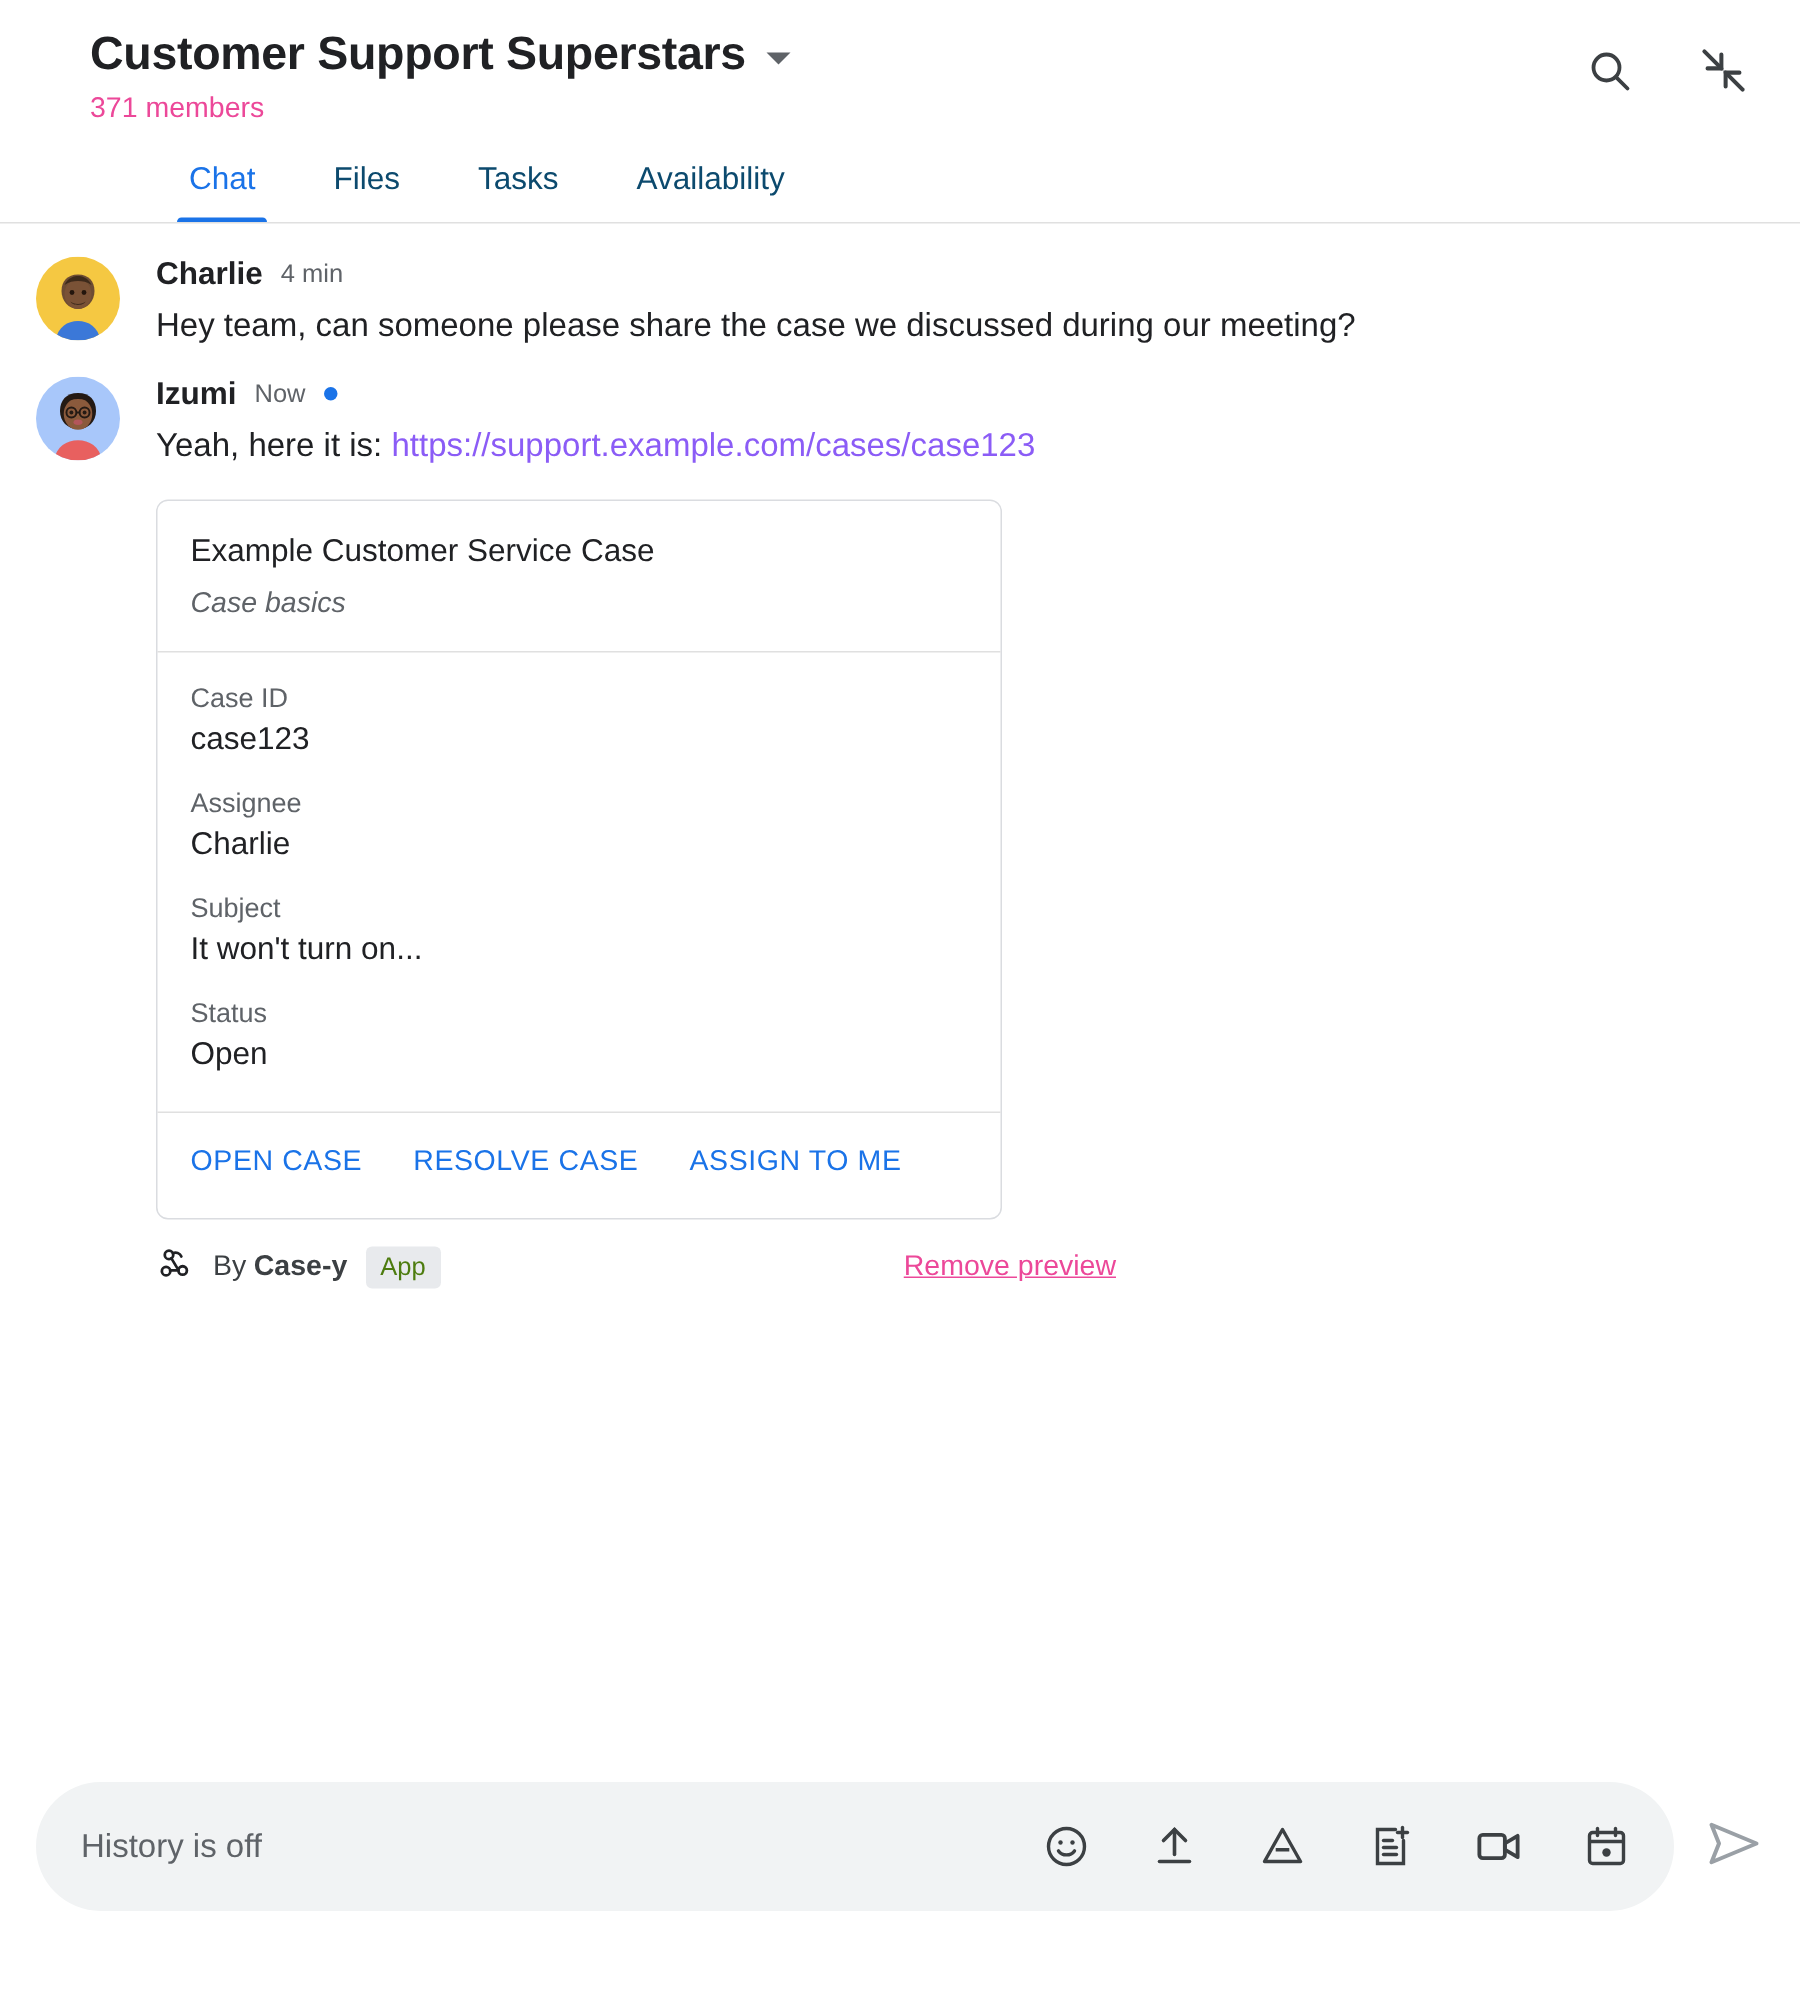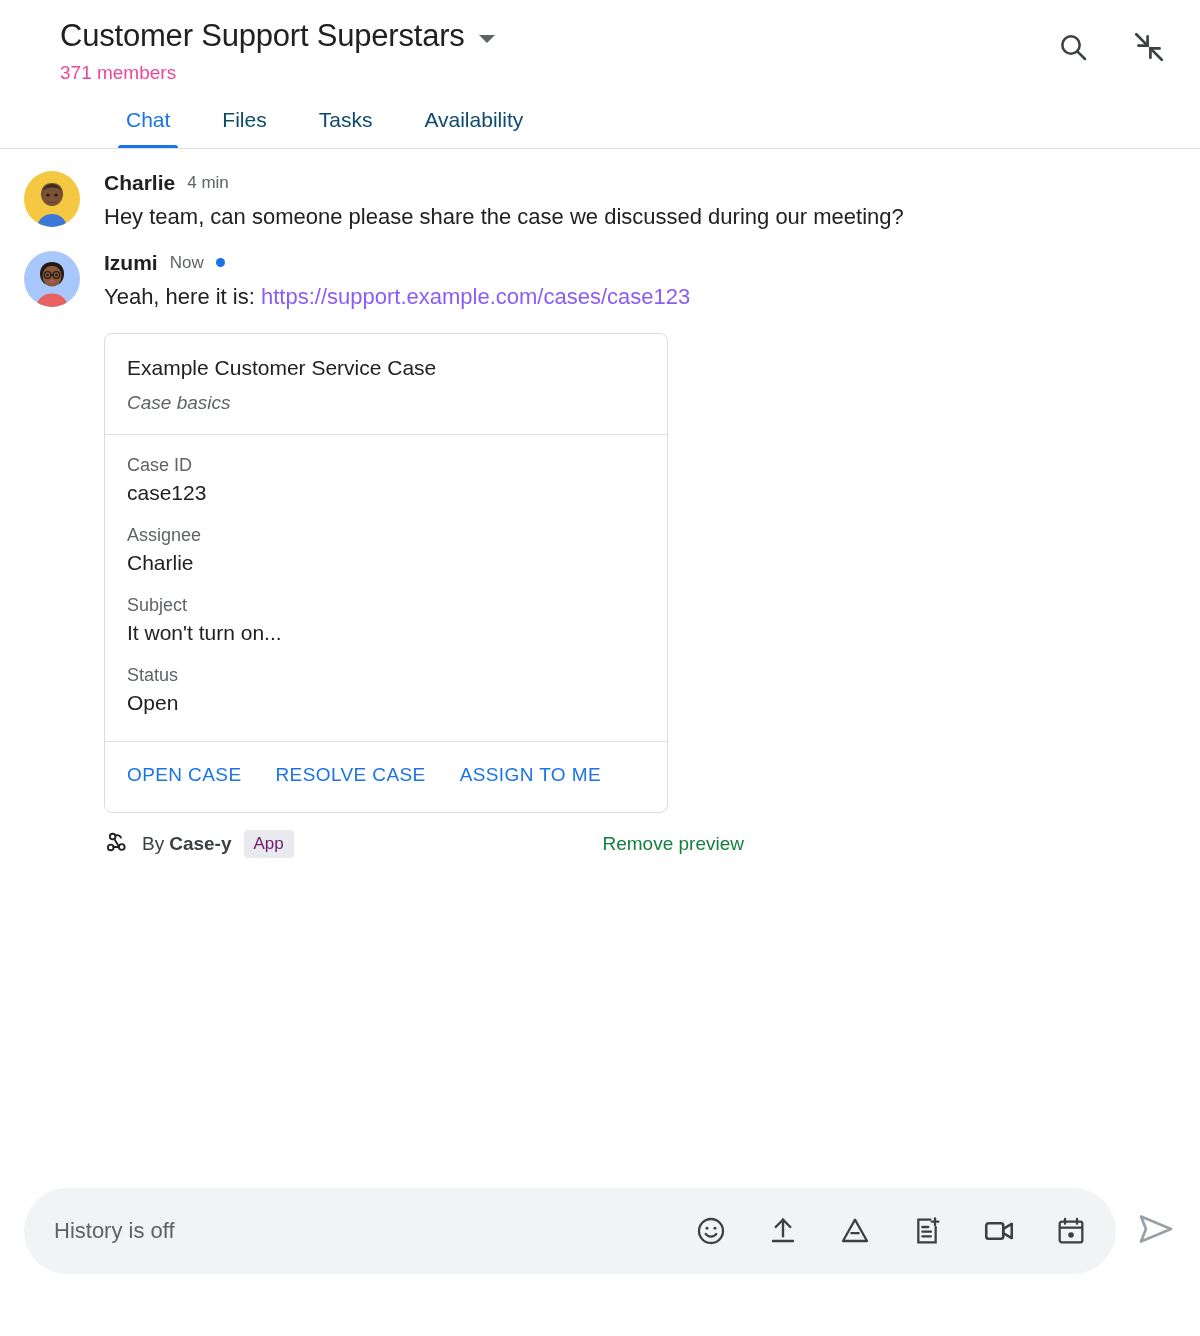--- a/index.html
+++ b/index.html
@@ -19,21 +19,21 @@
     position: relative;
     padding: 18px 24px 0 60px;
   }
   .title-row {
     display: flex;
     align-items: center;
     gap: 14px;
   }
   .space-title {
     font-size: 31px;
-    font-weight: 400;
+    font-weight: 700;
     color: #202124;
     letter-spacing: -0.2px;
   }
   .caret-down {
     width: 0; height: 0;
     border-left: 8px solid transparent;
     border-right: 8px solid transparent;
     border-top: 8px solid #5f6368;
     margin-top: 6px;
   }
@@ -158,29 +158,30 @@
     align-items: center;
     margin-top: 16px;
     font-size: 19px;
     color: #3c4043;
   }
   .by-text { margin-left: 12px; }
   .by-name { font-weight: 700; margin-left: 5px; }
   .app-chip {
     margin-left: 12px;
     background: #e8eaed;
-    color: #701a75;
+    color: #4d7c0f;
     font-size: 17px;
     padding: 4px 10px;
     border-radius: 4px;
   }
   .remove-preview {
     margin-left: auto;
     font-size: 19px;
-    color: #15803d;
+    color: #ec4899;
+    text-decoration: underline;
     cursor: pointer;
     text-align: center;
   }
 
   
   .composer {
     position: absolute;
     left: 24px;
     right: 24px;
     bottom: 62px;

